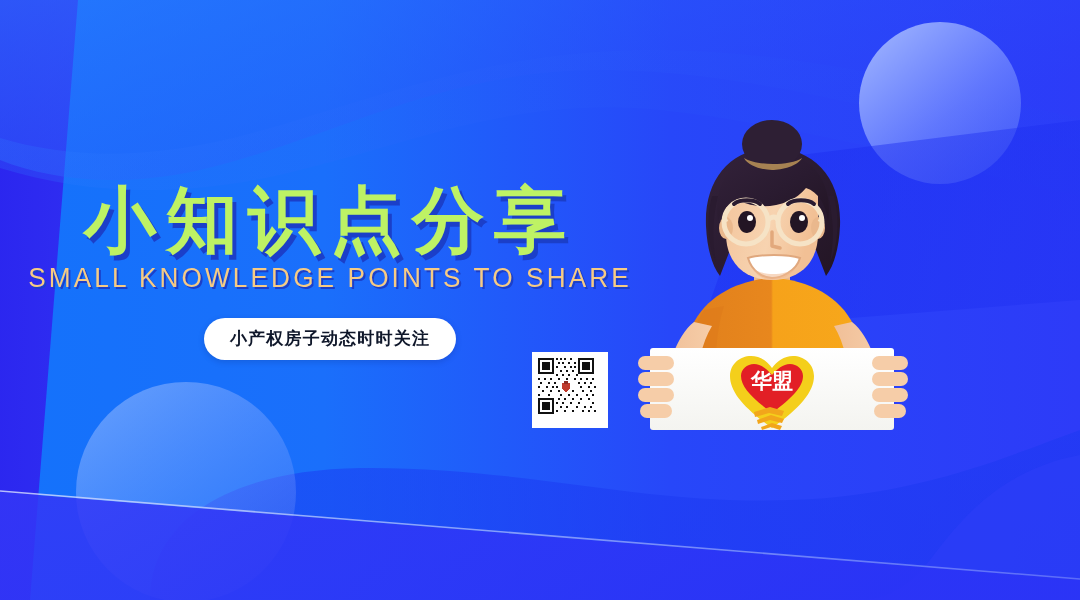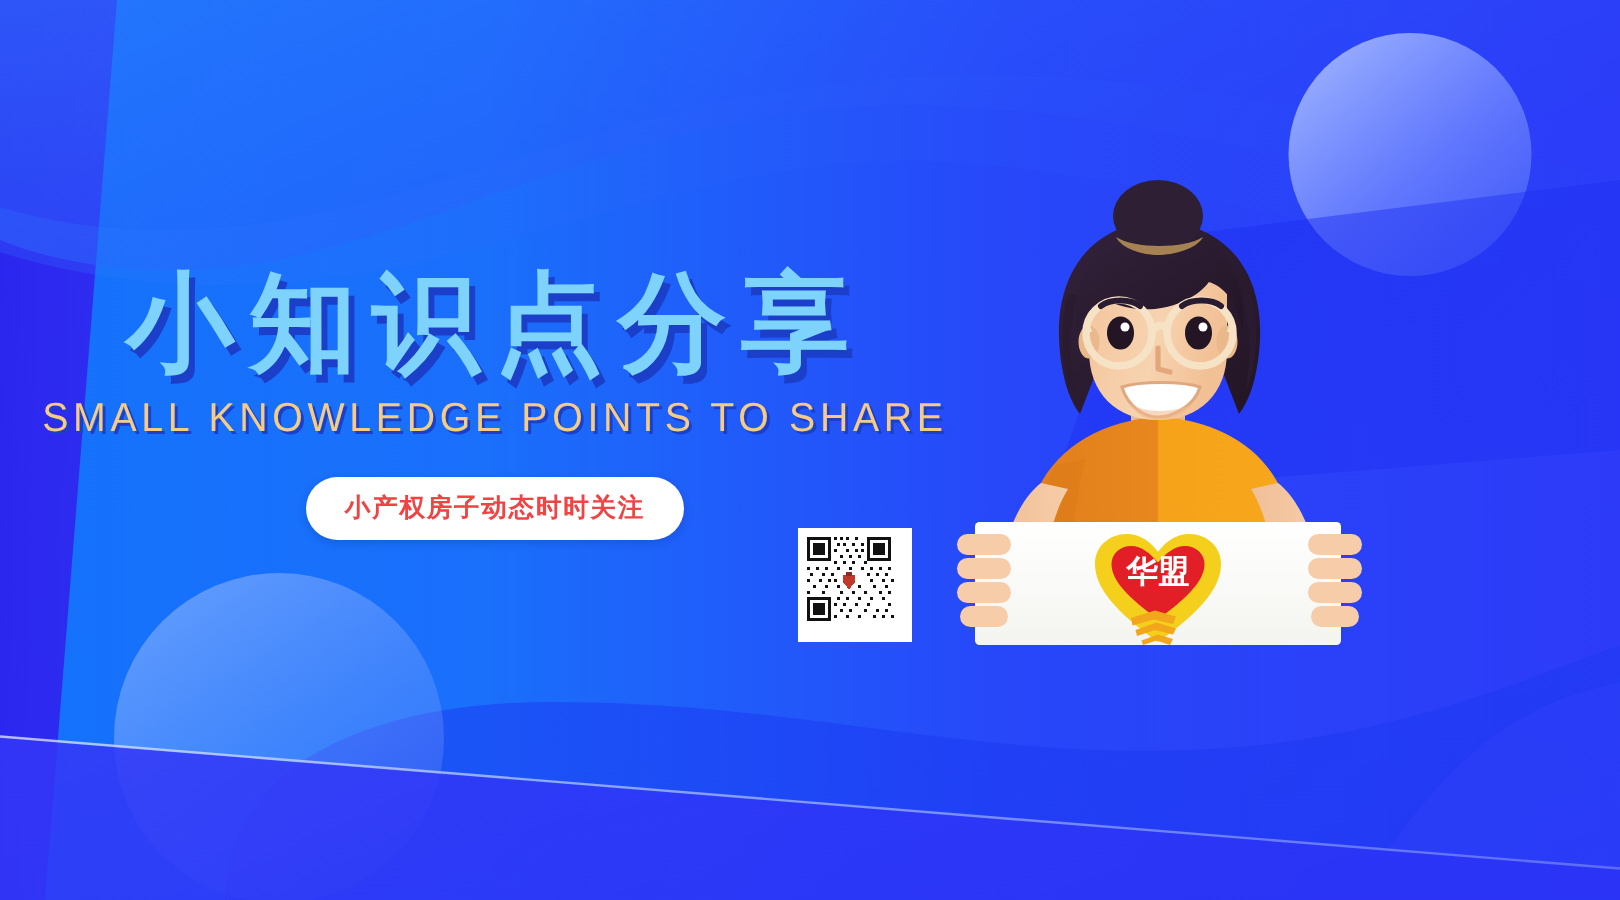--- a/index.html
+++ b/index.html
@@ -16,41 +16,41 @@
   
   #textblock{
     position:absolute;left:0;top:185px;width:660px;
     text-align:center;
     z-index:40;
   }
   #title{
     font-size:72px;
     font-weight:700;
     letter-spacing:10px;
-    color:#7dd3fc;
+    color:#bef264;
     text-shadow:4px 5px 0 #1b3fc9;
     line-height:1.0;
     margin:0 0 6px 0;
     white-space:nowrap;
-    font-family:Liberation Mono, monospace;
+    font-family:Liberation Serif, serif;
   }
   #subtitle{
     font-size:27px;
     font-weight:500;
     letter-spacing:3.2px;
     color:#f6cb84;
     text-shadow:2px 2px 0 #1b3fc9;
     margin:0 0 24px 0;
     white-space:nowrap;
     transform:scaleX(.97);
   }
   #pill{
     display:inline-block;
     background:#ffffff;
-    color:#ef4444;
+    color:#0f172a;
     font-size:17px;
     font-weight:700;
     letter-spacing:1.2px;
     padding:9px 26px 10px 26px;
     border-radius:22px;
     white-space:nowrap;
     font-family:"DejaVu Sans","Liberation Sans",sans-serif;
     box-shadow:0 2px 6px rgba(10,20,90,.18);
   }
 

